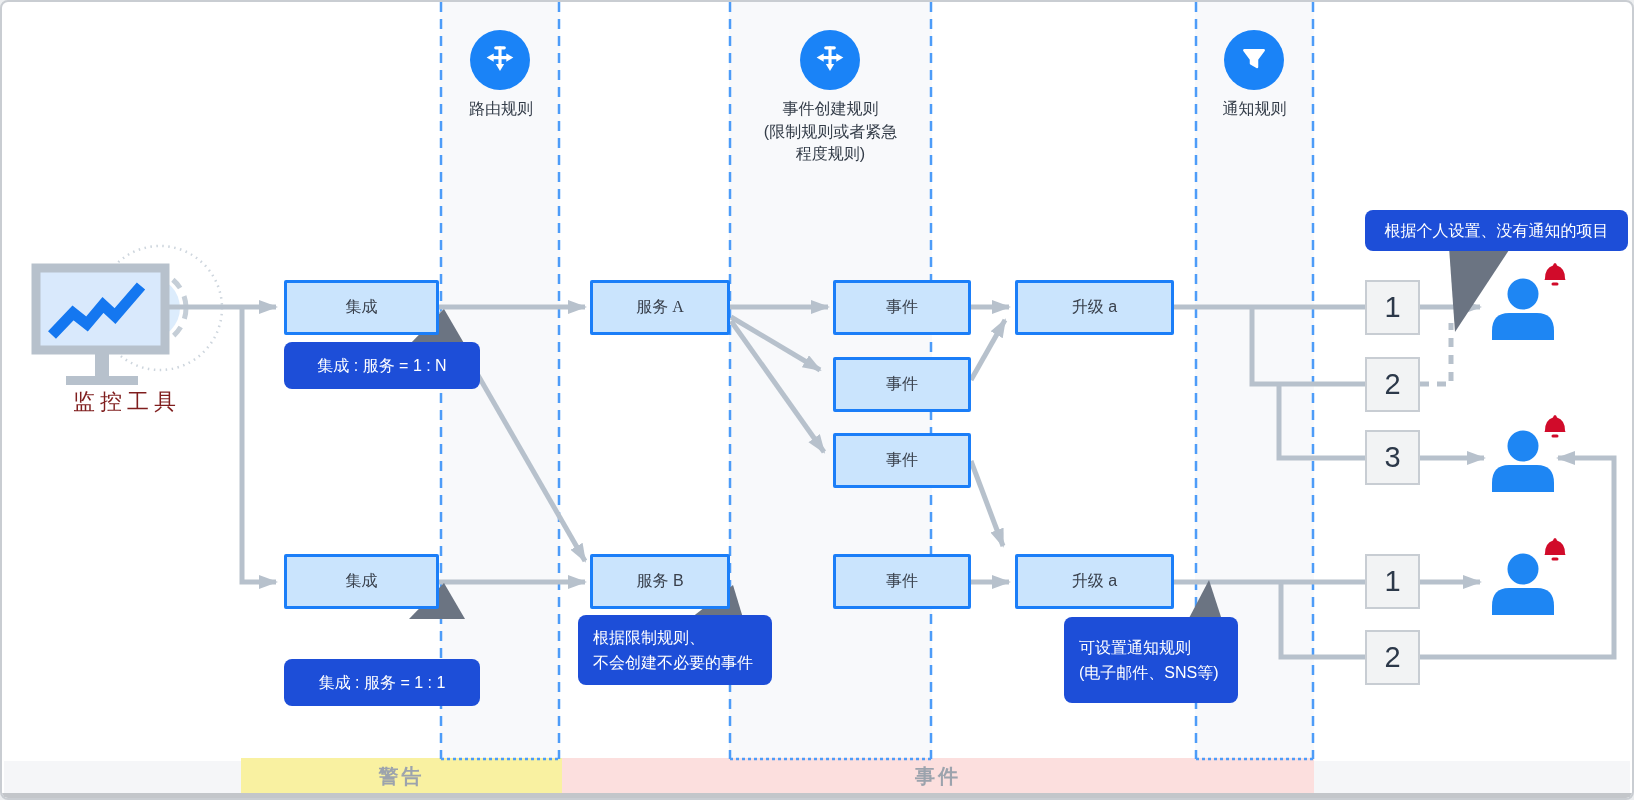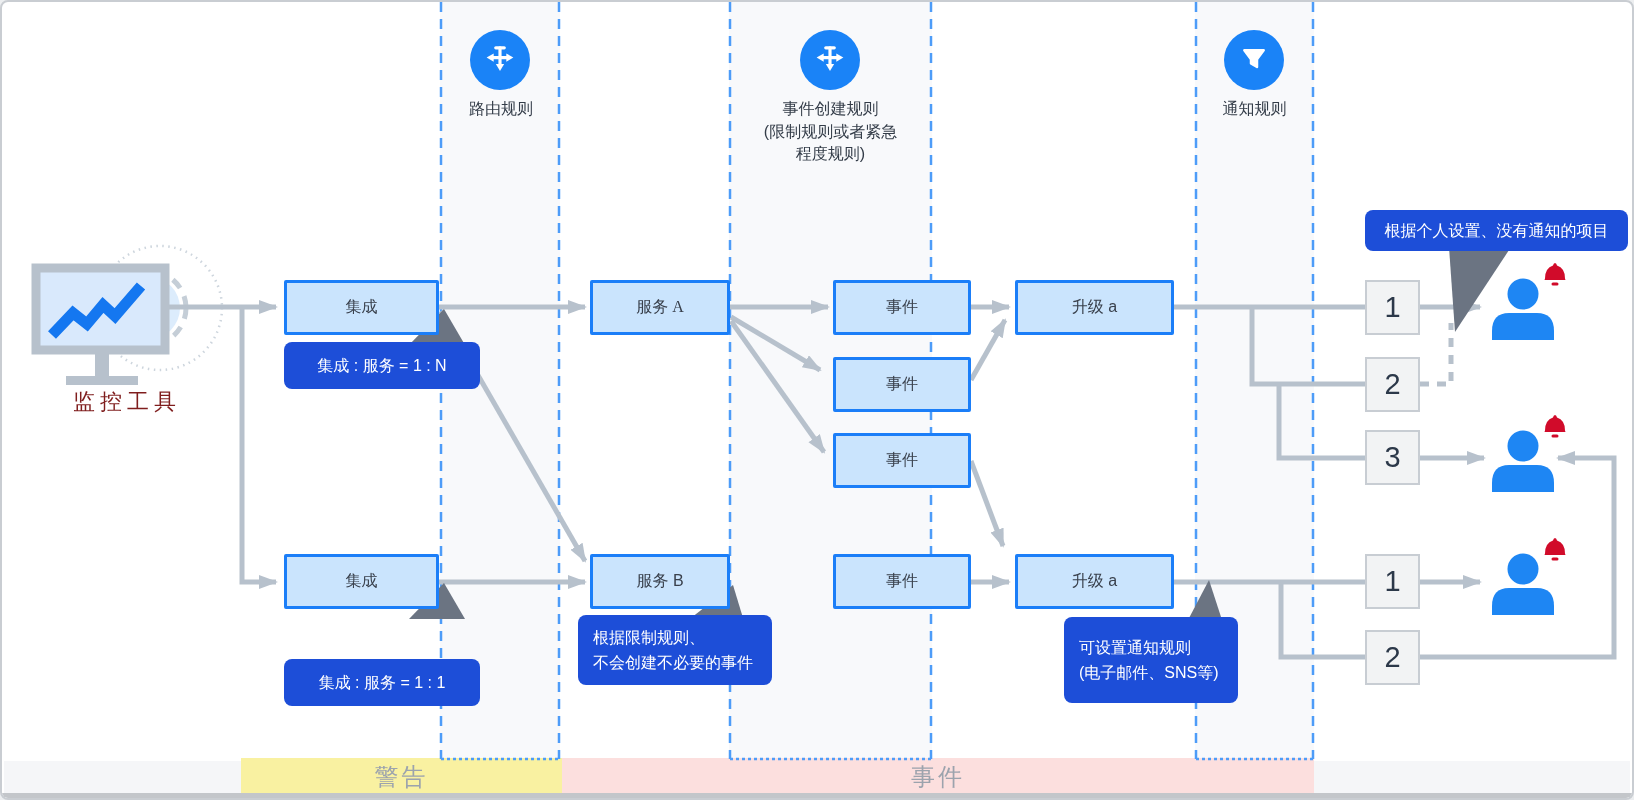--- a/index.html
+++ b/index.html
@@ -12,21 +12,21 @@
         display:flex;align-items:center;justify-content:center;font-size:16px;color:#39404c;}
   .level{position:absolute;z-index:3;width:55px;height:55px;background:#f2f3f4;border:2px solid #c8cdd3;box-sizing:border-box;
          display:flex;align-items:center;justify-content:center;font-size:29px;color:#2c3849;}
   .tip{position:absolute;z-index:4;background:#1d4ed8;color:#ffffff;border-radius:8px;box-sizing:border-box;
        font-size:16px;display:flex;flex-direction:column;justify-content:center;}
   .tip.center{align-items:center;}
   .tip .line{white-space:nowrap;line-height:25px;}
   .monitor-label{position:absolute;z-index:3;font-size:22px;letter-spacing:5px;color:#7f1d1d;text-align:center;white-space:nowrap;}
   .band-row{position:absolute;left:2px;right:2px;top:759px;height:37px;background:#f5f6f8;z-index:1;}
   .band{position:absolute;top:756px;height:37px;z-index:2;display:flex;align-items:center;justify-content:center;
-        font-size:24px;letter-spacing:3px;color:#9ca3ad;}
+        font-size:20px;letter-spacing:3px;color:#9ca3ad;font-weight:bold;}
   .band.yellow{background:#f9f1a1;}
   .band.pink{background:#fcdfde;}
   .bottom-bar{position:absolute;left:0;bottom:0;height:5px;width:100%;background:#c3c6ca;z-index:5;}
 </style>
 </head>
 <body>
 
 <div class="canvas">
 
   <div class="colbg" style="left:438px;width:120px;"></div>

